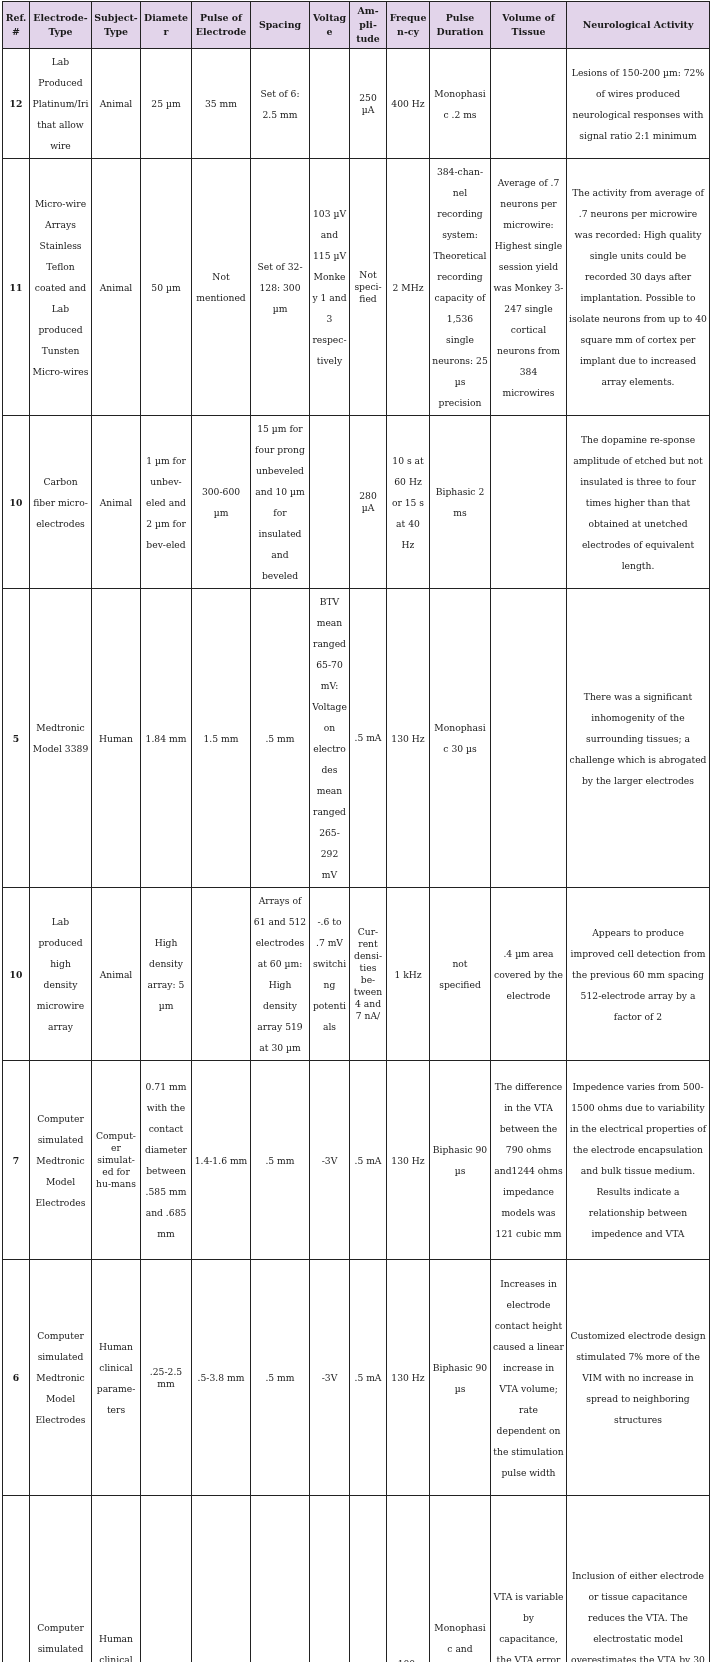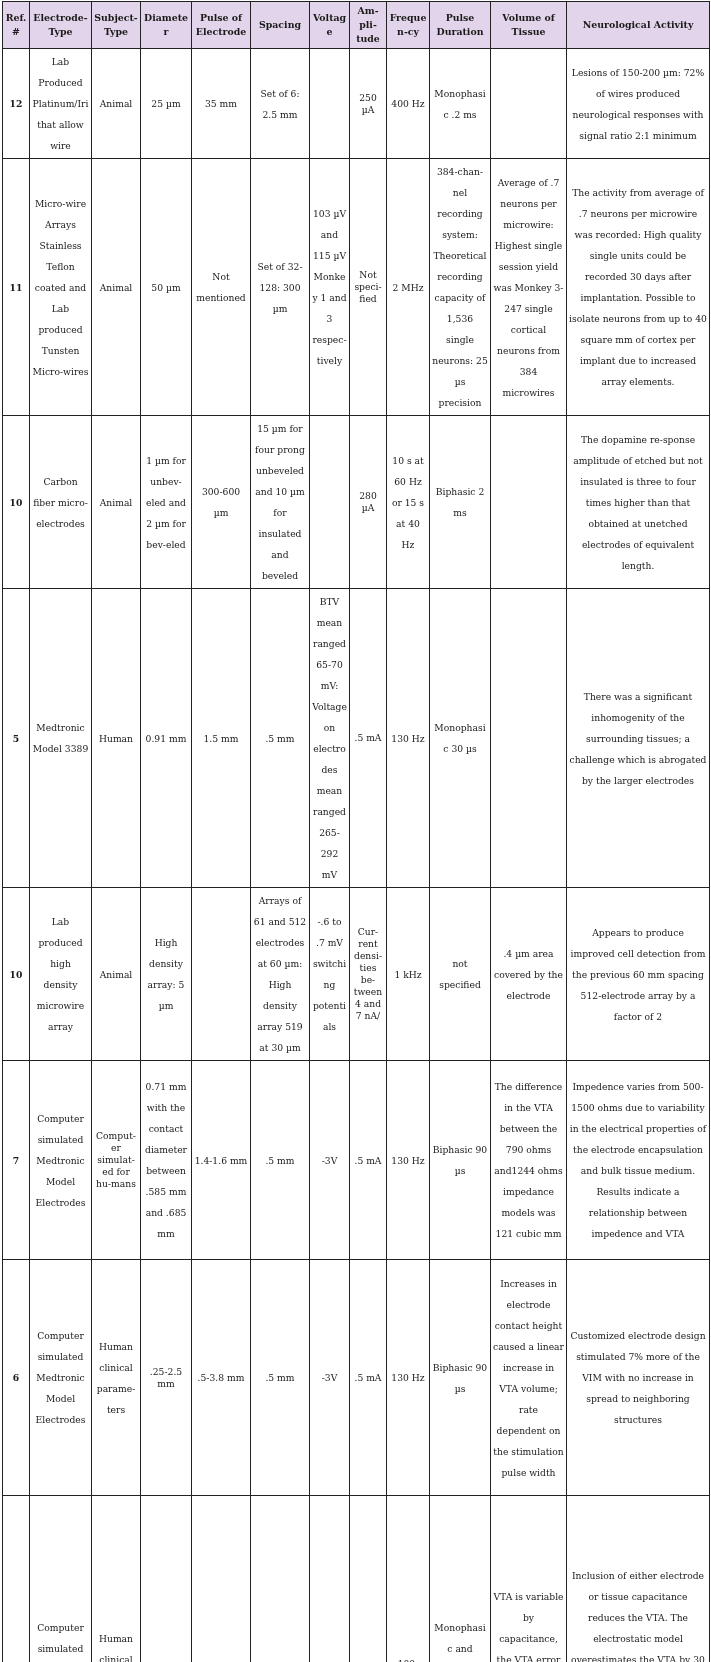--- a/index.html
+++ b/index.html
@@ -84,21 +84,21 @@
       <td class="tight">280 µA</td>
       <td>10 s at 60 Hz or 15 s at 40 Hz</td>
       <td>Biphasic 2 ms</td>
       <td></td>
       <td>The dopamine re-sponse amplitude of etched but not insulated is three to four times higher than that obtained at unetched electrodes of equivalent length.</td>
     </tr>
     <tr style="height:180px">
       <td class="ref">5</td>
       <td>Medtronic Model 3389</td>
       <td>Human</td>
-      <td>0.91 mm</td>
+      <td>1.84 mm</td>
       <td>1.5 mm</td>
       <td>.5 mm</td>
       <td>BTV mean ranged 65-70 mV: Voltage on electrodes mean ranged 265-292 mV</td>
       <td class="tight">.5 mA</td>
       <td>130 Hz</td>
       <td>Monophasic 30 µs</td>
       <td></td>
       <td>There was a significant inhomogenity of the surrounding tissues; a challenge which is abrogated by the larger electrodes</td>
     </tr>
     <tr style="height:160px">

